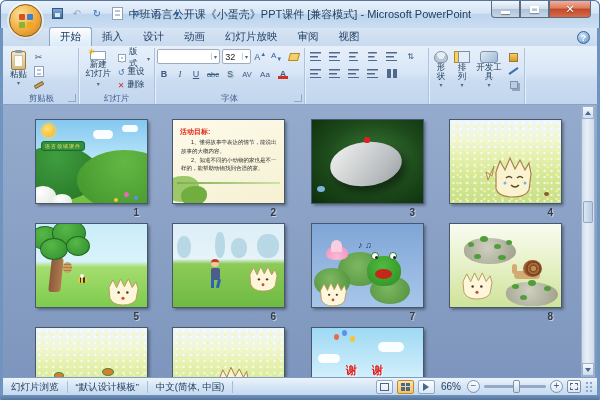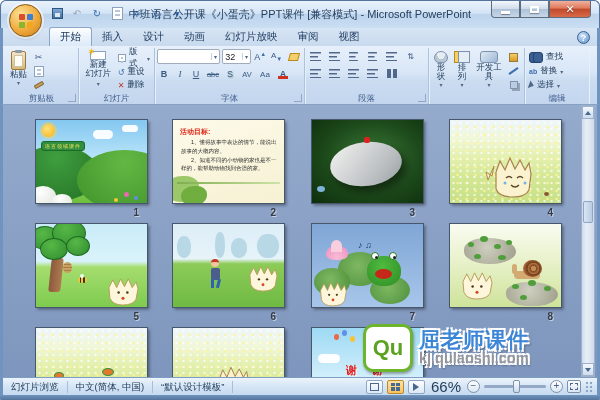--- a/index.html
+++ b/index.html
@@ -165,21 +165,21 @@
   .statusbar{position:relative;height:18px;border-left:3px solid #6f94bf;border-right:3px solid #6f94bf;border-top:1px solid #7f9dc0;
     background:linear-gradient(#ecf4fc,#d3e4f5 55%,#c6daf0);display:flex;align-items:center;font-size:9.5px;color:#1f3b57;}
   .sb-item{padding:0 8px;border-right:1px solid #a8bdd6;height:12px;line-height:12px;cursor:pointer;}
   .sb-right{position:absolute;right:4px;top:0;height:100%;display:flex;align-items:center;gap:4px;}
   .viewbtn{width:17px;height:14px;border:1px solid #8fa6c4;border-radius:2px;background:linear-gradient(#fdfeff,#dce8f5);display:flex;align-items:center;justify-content:center;cursor:pointer;}
   .viewbtn.active{background:linear-gradient(#fde3a7,#f8c15c);border-color:#c08a2a;}
   .vb-norm{width:9px;height:8px;border:1px solid #48688f;}
   .vb-sorter{width:9px;height:8px;display:grid;grid-template-columns:4px 4px;gap:1px;}
   .vb-sorter i{background:#48688f;}
   .vb-show{width:0;height:0;border-left:6px solid #48688f;border-top:4px solid transparent;border-bottom:4px solid transparent;}
-  .zoomtxt{font-size:15px;color:#1f3b57;padding:0 2px;}
+  .zoomtxt{font-size:10px;color:#1f3b57;padding:0 2px;}
   .zbtn{width:13px;height:13px;border-radius:50%;border:1px solid #7d93ad;background:linear-gradient(#fff,#dbe6f2);
     font-size:10px;line-height:10px;text-align:center;color:#44618e;cursor:pointer;}
   .ztrack{position:relative;width:62px;height:3px;background:#93a9c6;border-radius:2px;cursor:pointer;}
   .zthumb{position:absolute;left:46%;top:-5px;width:7px;height:13px;background:linear-gradient(#fdfeff,#c9d9ec);border:1px solid #7d93ad;border-radius:2px;cursor:grab;}
   .fitbtn{width:14px;height:13px;border:1px solid #7d93ad;border-radius:2px;background:linear-gradient(#fff,#dbe6f2);position:relative;cursor:pointer;}
   .fitbtn::after{content:"";position:absolute;inset:2px;border:1px dashed #48688f;}
   .grip{width:8px;height:12px;background:
     radial-gradient(circle,#8fa6c4 1px,transparent 1.6px) 0 0/4px 4px;}
   .bottomedge{height:5px;background:linear-gradient(#6f94bf,#54749c);border-radius:0 0 3px 3px;}
 </style>
@@ -362,21 +362,20 @@
               <span class="para-icon"></span>
             </span>
           <span class="sbtn">
               <span style="display:flex;gap:2px">
                 <i style="width:4px;height:9px;background:#51688a"></i>
                 <i style="width:4px;height:9px;background:#51688a"></i>
               </span>
             </span>
         </div>
       </div>
-      <div class="glabel"><span>段落</span><span class="launcher"></span></div>
     </div>
 
     <div class="rgroup" style="width:96px">
       <div class="bigbtn">
         <span class="shape-cyl"></span>
         <span>形状</span>
           <span class="caret">▾</span>
       </div>
       <div class="bigbtn">
         <span class="arrange-ic"></span>
@@ -394,39 +393,20 @@
           </span>
         <span class="sbtn">
             <span style="width:11px;height:2px;background:#3a6fb0;transform:rotate(-35deg)"></span>
           </span>
         <span class="sbtn">
             <span style="width:8px;height:8px;background:#b9cce3;border:1px solid #7d93ad;box-shadow:2px 2px 0 rgba(0,0,0,.25)"></span>
           </span>
       </div>
     </div>
 
-    <div class="rgroup" style="width:64px;border-right:none">
-      <div class="smallcol" style="gap:2px">
-        <div class="txtbtn">
-            <span class="binoc"></span>
-            <span>查找</span>
-          </div>
-        <div class="txtbtn">
-            <span style="font-size:7px;color:#3a6fb0;font-weight:bold">ab</span>
-            <span>替换</span>
-            <span class="caret">▾</span>
-          </div>
-        <div class="txtbtn">
-            <span class="cursor-tri"></span>
-            <span>选择</span>
-            <span class="caret">▾</span>
-          </div>
-      </div>
-      <div class="glabel"><span>编辑</span></div>
-    </div>
   </div>
 
   <div class="workspace">
 
     <div class="slide sl-title" style="left:32px;top:14px">
       <div class="s sun"></div>
       <div class="s cloud" style="left:57px;top:10px;width:20px;height:9px"></div>
       <div class="s cloud" style="left:86px;top:5px;width:16px;height:7px"></div>
       <div class="s hill1"></div>
       <div class="s hill2"></div>
@@ -568,43 +548,36 @@
 
     <div class="slide sl-thanks" style="left:308px;top:222px">
       <div class="s cloud" style="left:6px;top:26px;width:22px;height:9px"></div>
       <div class="s cloud" style="left:66px;top:14px;width:26px;height:10px"></div>
       <div class="s balloon" style="left:22px;top:6px;background:#e86a4a"></div>
       <div class="s balloon" style="left:30px;top:2px;background:#5f8fe8"></div>
       <div class="s balloon" style="left:38px;top:8px;background:#f6c534"></div>
       <div class="s thanks-t">谢 谢</div>
     </div>
 
-    <div class="watermark">
-      <div class="wm-logo">Qu</div>
-      <div class="wm-right">
-        <span class="wm-name">屈老师课件</span>
-        <span class="wm-url">kj.qulaoshi.com</span>
-      </div>
-    </div>
 
     <div class="vscroll">
       <div class="varrow up">
           <span class="tri-up"></span>
         </div>
       <div class="vthumb"></div>
       <div class="varrow down">
           <span class="tri-down"></span>
         </div>
     </div>
   </div>
 
   <div class="statusbar">
     <span class="sb-item">幻灯片浏览</span>
+    <span class="sb-item">“默认设计模板”</span>
     <span class="sb-item">中文(简体, 中国)</span>
-    <span class="sb-item">“默认设计模板”</span>
     <div class="sb-right">
       <span class="viewbtn">
           <span class="vb-norm"></span>
         </span>
       <span class="viewbtn active">
           <span class="vb-sorter">
             <i></i>
             <i></i>
             <i></i>
             <i></i>

